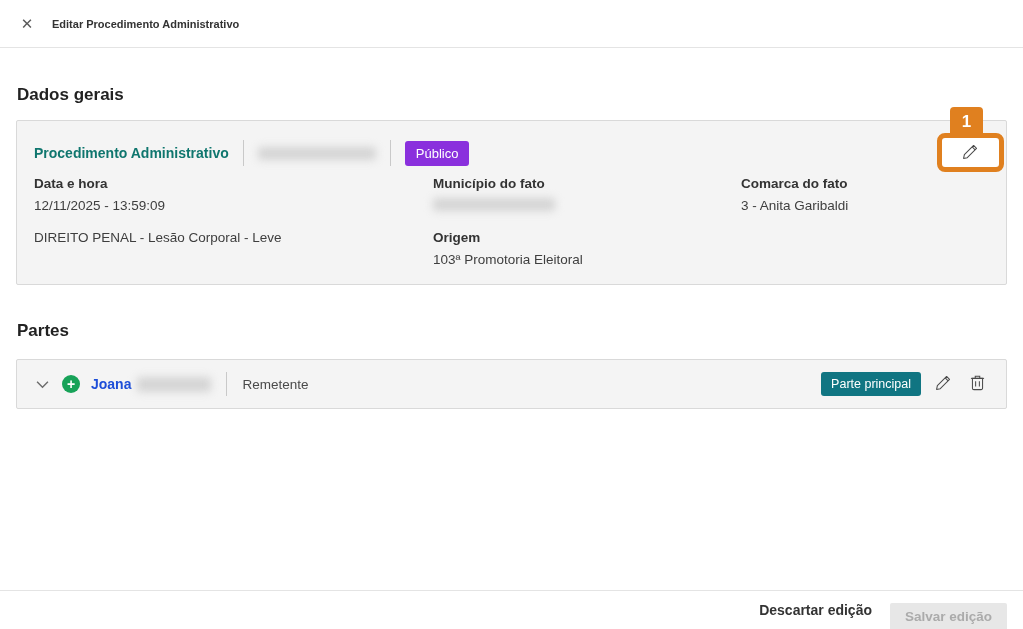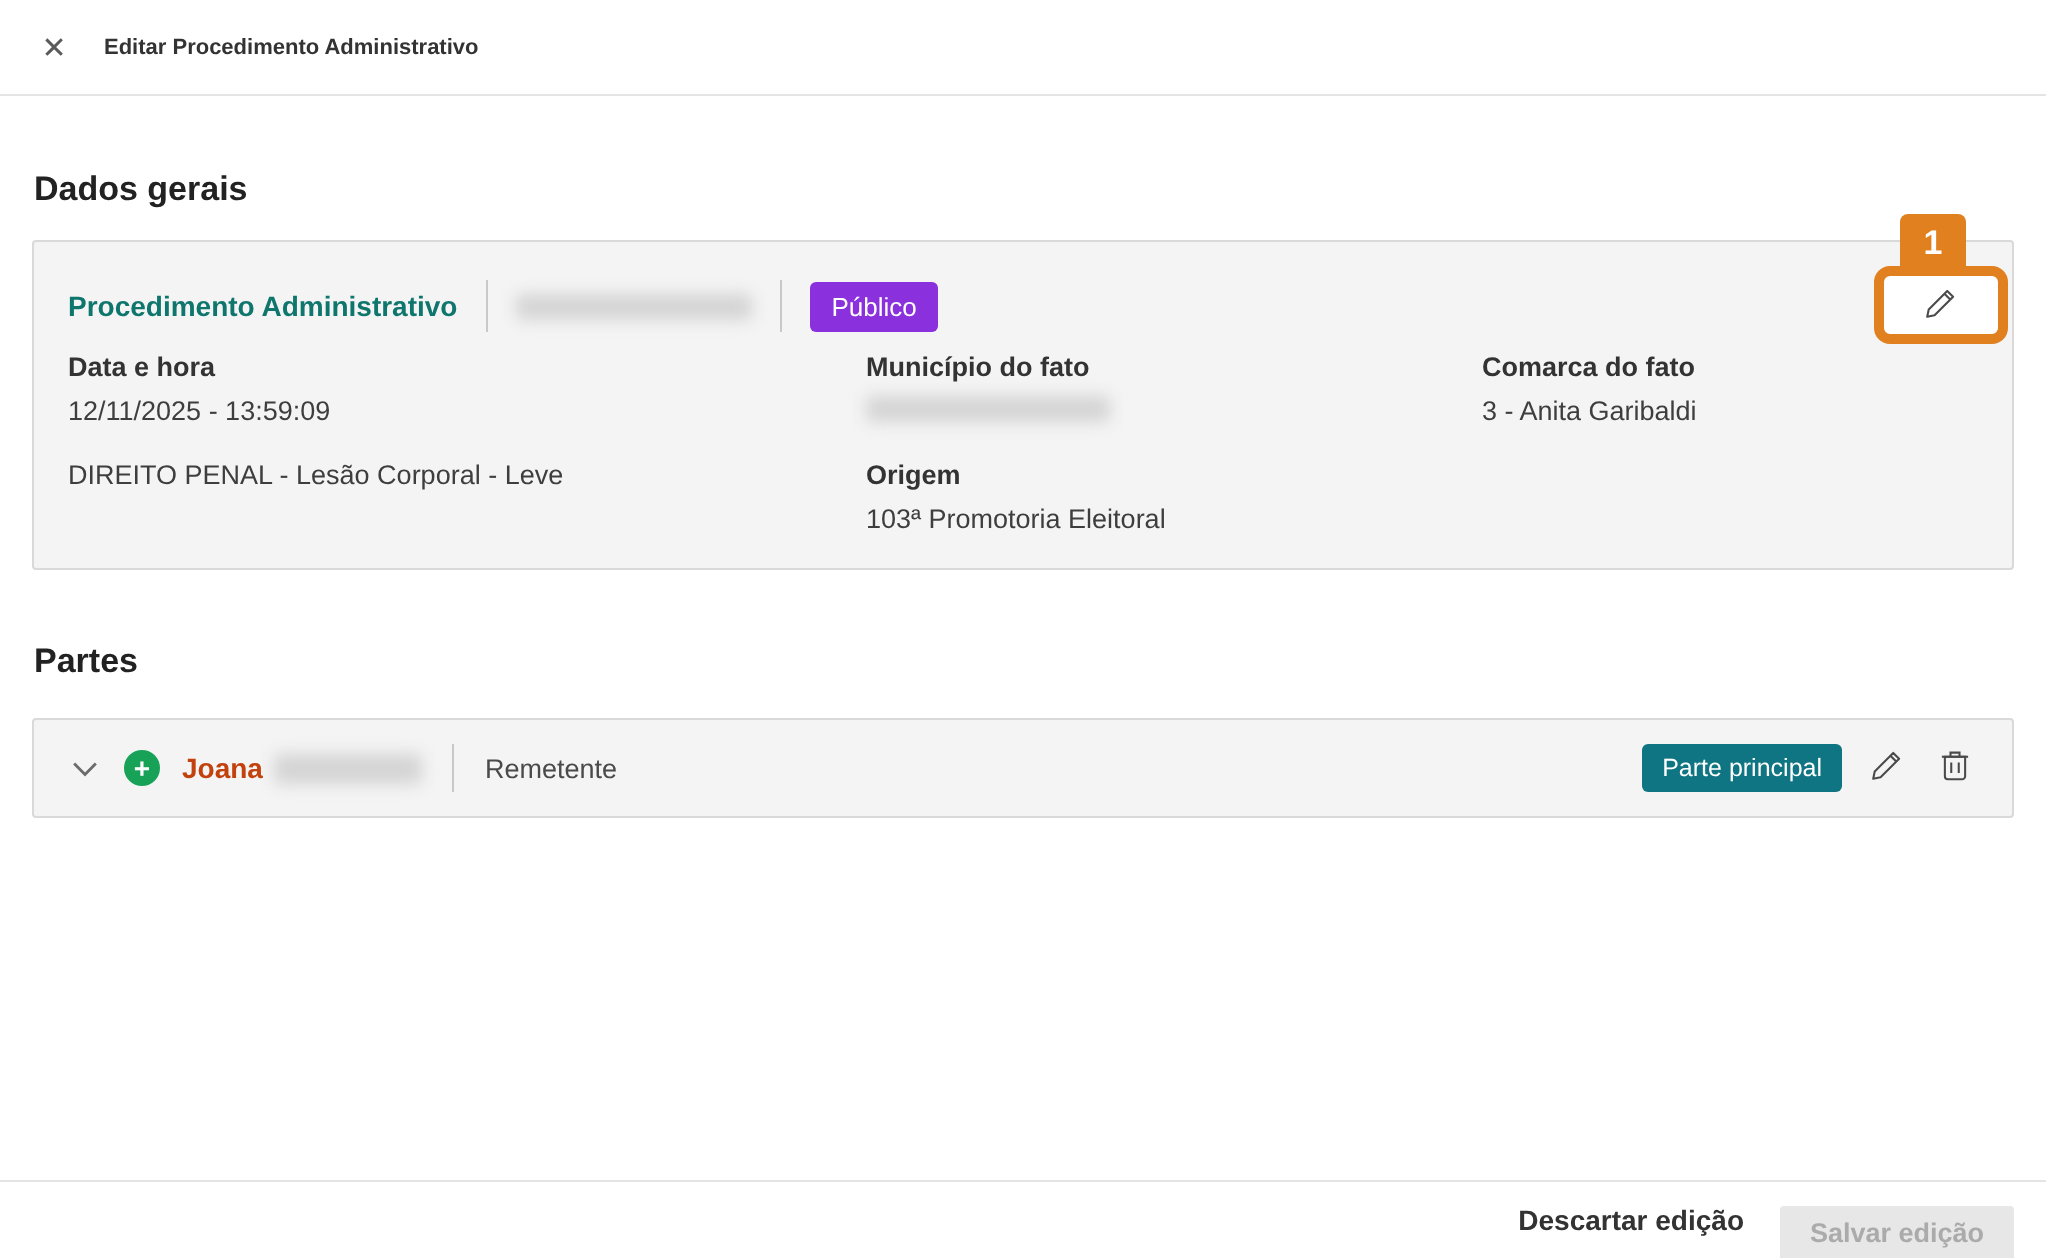--- a/index.html
+++ b/index.html
@@ -47,21 +47,21 @@
   
   .add-btn { display:inline-flex; align-items:center; height:28px; padding:0 15px;
     background:#0d6cbe; color:#fff; border:none; border-radius:3px;
     font-size:13.5px; font-weight:700; cursor:pointer; }
   .party-row { margin-top:16px; height:50px; background:#f4f4f4; border:1px solid #d9d9d9;
     border-radius:2px; display:flex; align-items:center; padding:0 17px; gap:11px; }
   .chevron { background:none; border:none; cursor:pointer; display:flex; align-items:center; padding:2px; }
   .plus-circle { width:18px; height:18px; border-radius:50%; background:#17a258; color:#fff;
     display:flex; align-items:center; justify-content:center; font-size:14px; font-weight:700;
     line-height:1; padding-bottom:1px; }
-  .party-name { font-size:14px; font-weight:700; color:#c2410c; display:flex; align-items:center; gap:6px; }
+  .party-name { font-size:14px; font-weight:700; color:#1d4ed8; display:flex; align-items:center; gap:6px; }
   .party-div { width:1px; height:24px; background:#c9c9c9; margin:0 4px; }
   .party-role { font-size:13.5px; color:#4a4a4a; flex:1; }
   .badge-principal { color:#fff; font-size:12.5px; padding:5px 10px; border-radius:3px; background:#107582; }
   .icon-btn { background:none; border:none; cursor:pointer; padding:4px; display:flex; align-items:center; }
   .row-actions { display:flex; align-items:center; gap:10px; }
 
   
   .footer { position:absolute; left:0; right:0; bottom:0; height:39px; background:#fff;
     border-top:1px solid #e4e4e4; display:flex; align-items:center; justify-content:flex-end;
     gap:12px; padding:0 16px; }

